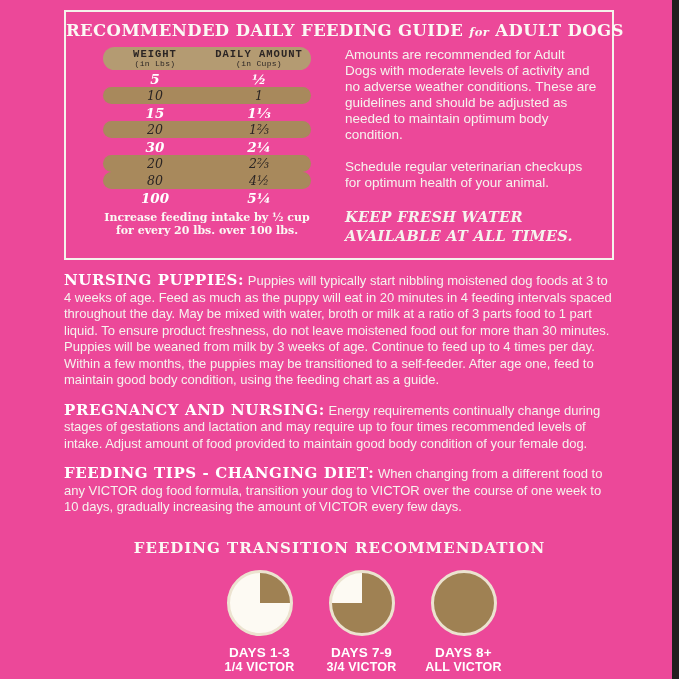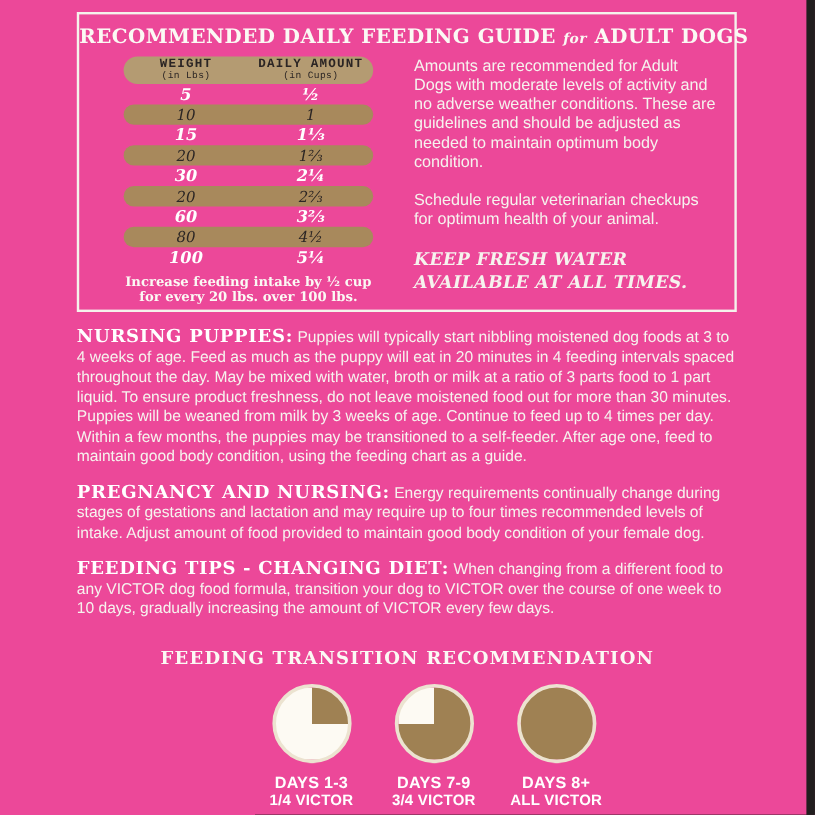--- a/index.html
+++ b/index.html
@@ -118,24 +118,20 @@
           <div class="col">1⅔</div>
         </div>
         <div class="trow dark">
           <div class="col">30</div>
           <div class="col">2¼</div>
         </div>
         <div class="trow tan">
           <div class="col">20</div>
           <div class="col">2⅔</div>
         </div>
-        <div class="trow dark">
-          <div class="col">60</div>
-          <div class="col">3⅔</div>
-        </div>
         <div class="trow tan">
           <div class="col">80</div>
           <div class="col">4½</div>
         </div>
         <div class="trow dark">
           <div class="col">100</div>
           <div class="col">5¼</div>
         </div>
 
         <div class="table-note">Increase feeding intake by ½ cup for every 20 lbs. over 100 lbs.</div>

